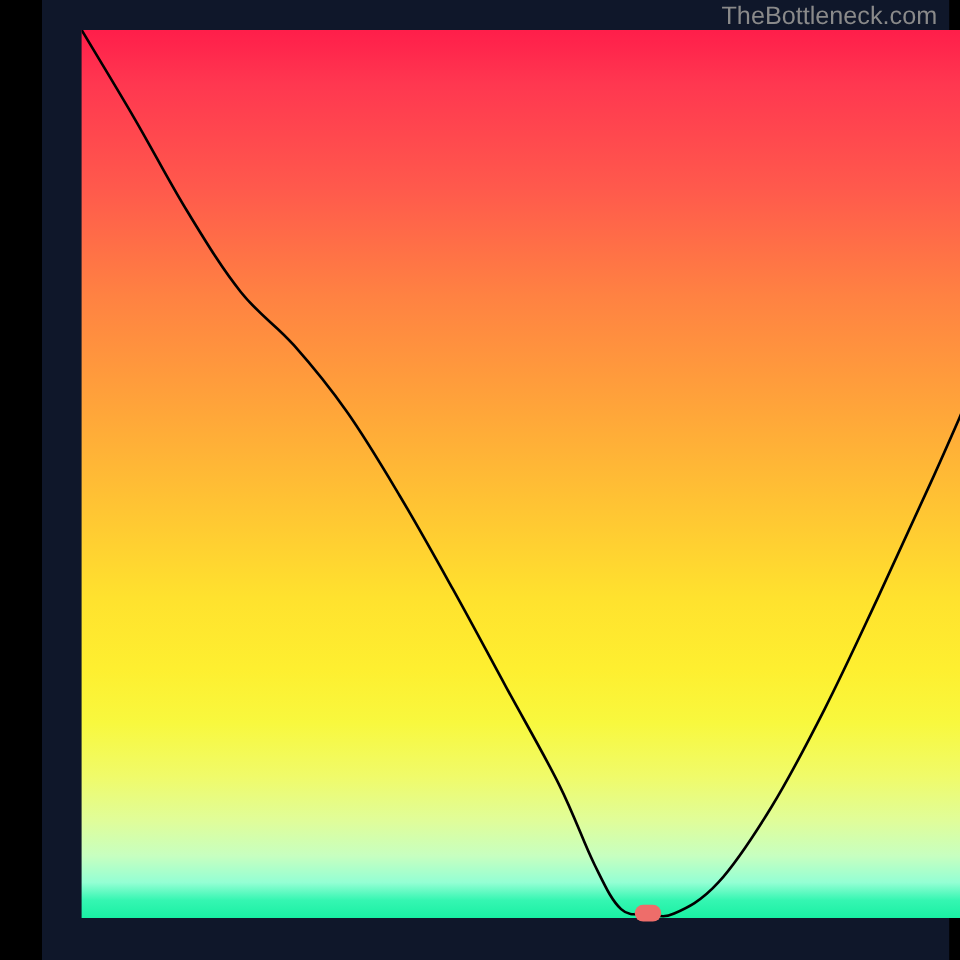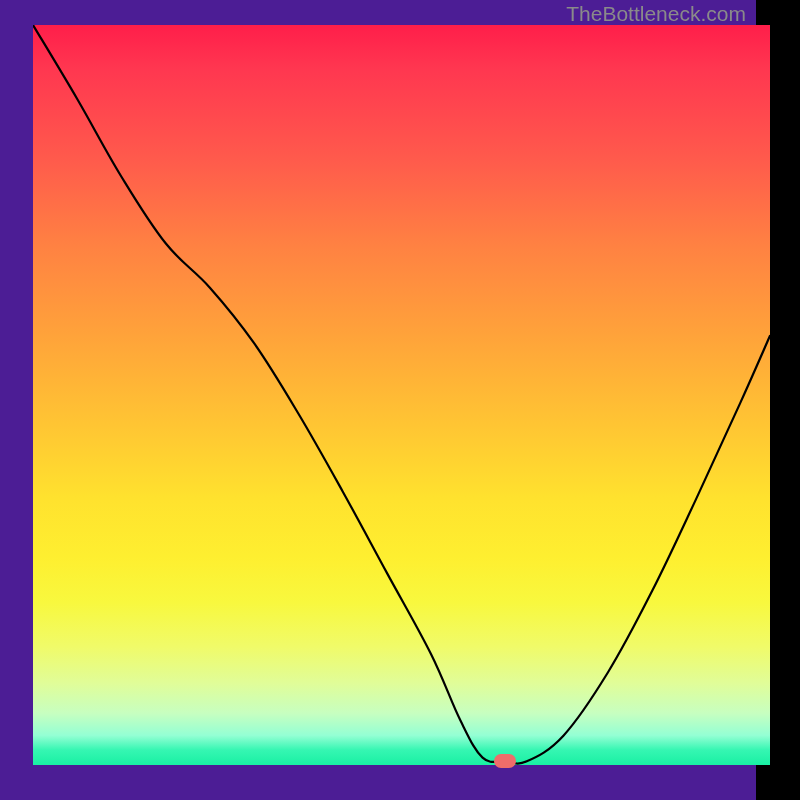--- a/index.html
+++ b/index.html
@@ -7,21 +7,22 @@
     padding: 0;
     width: 800px;
     height: 800px;
     background: #000;
     overflow: hidden;
   }
   .container {
     position: relative;
     width: 756px;
     height: 800px;
-    background: #4c1d95;
+    background: #0f172a;
+    margin-left: 35px;
   }
   .attribution {
     position: absolute;
     top: 2px;
     right: 10px;
     font-family: Arial, Helvetica, sans-serif;
     font-size: 21px;
     color: #8a8a8a;
     font-weight: 500;
     z-index: 10;

